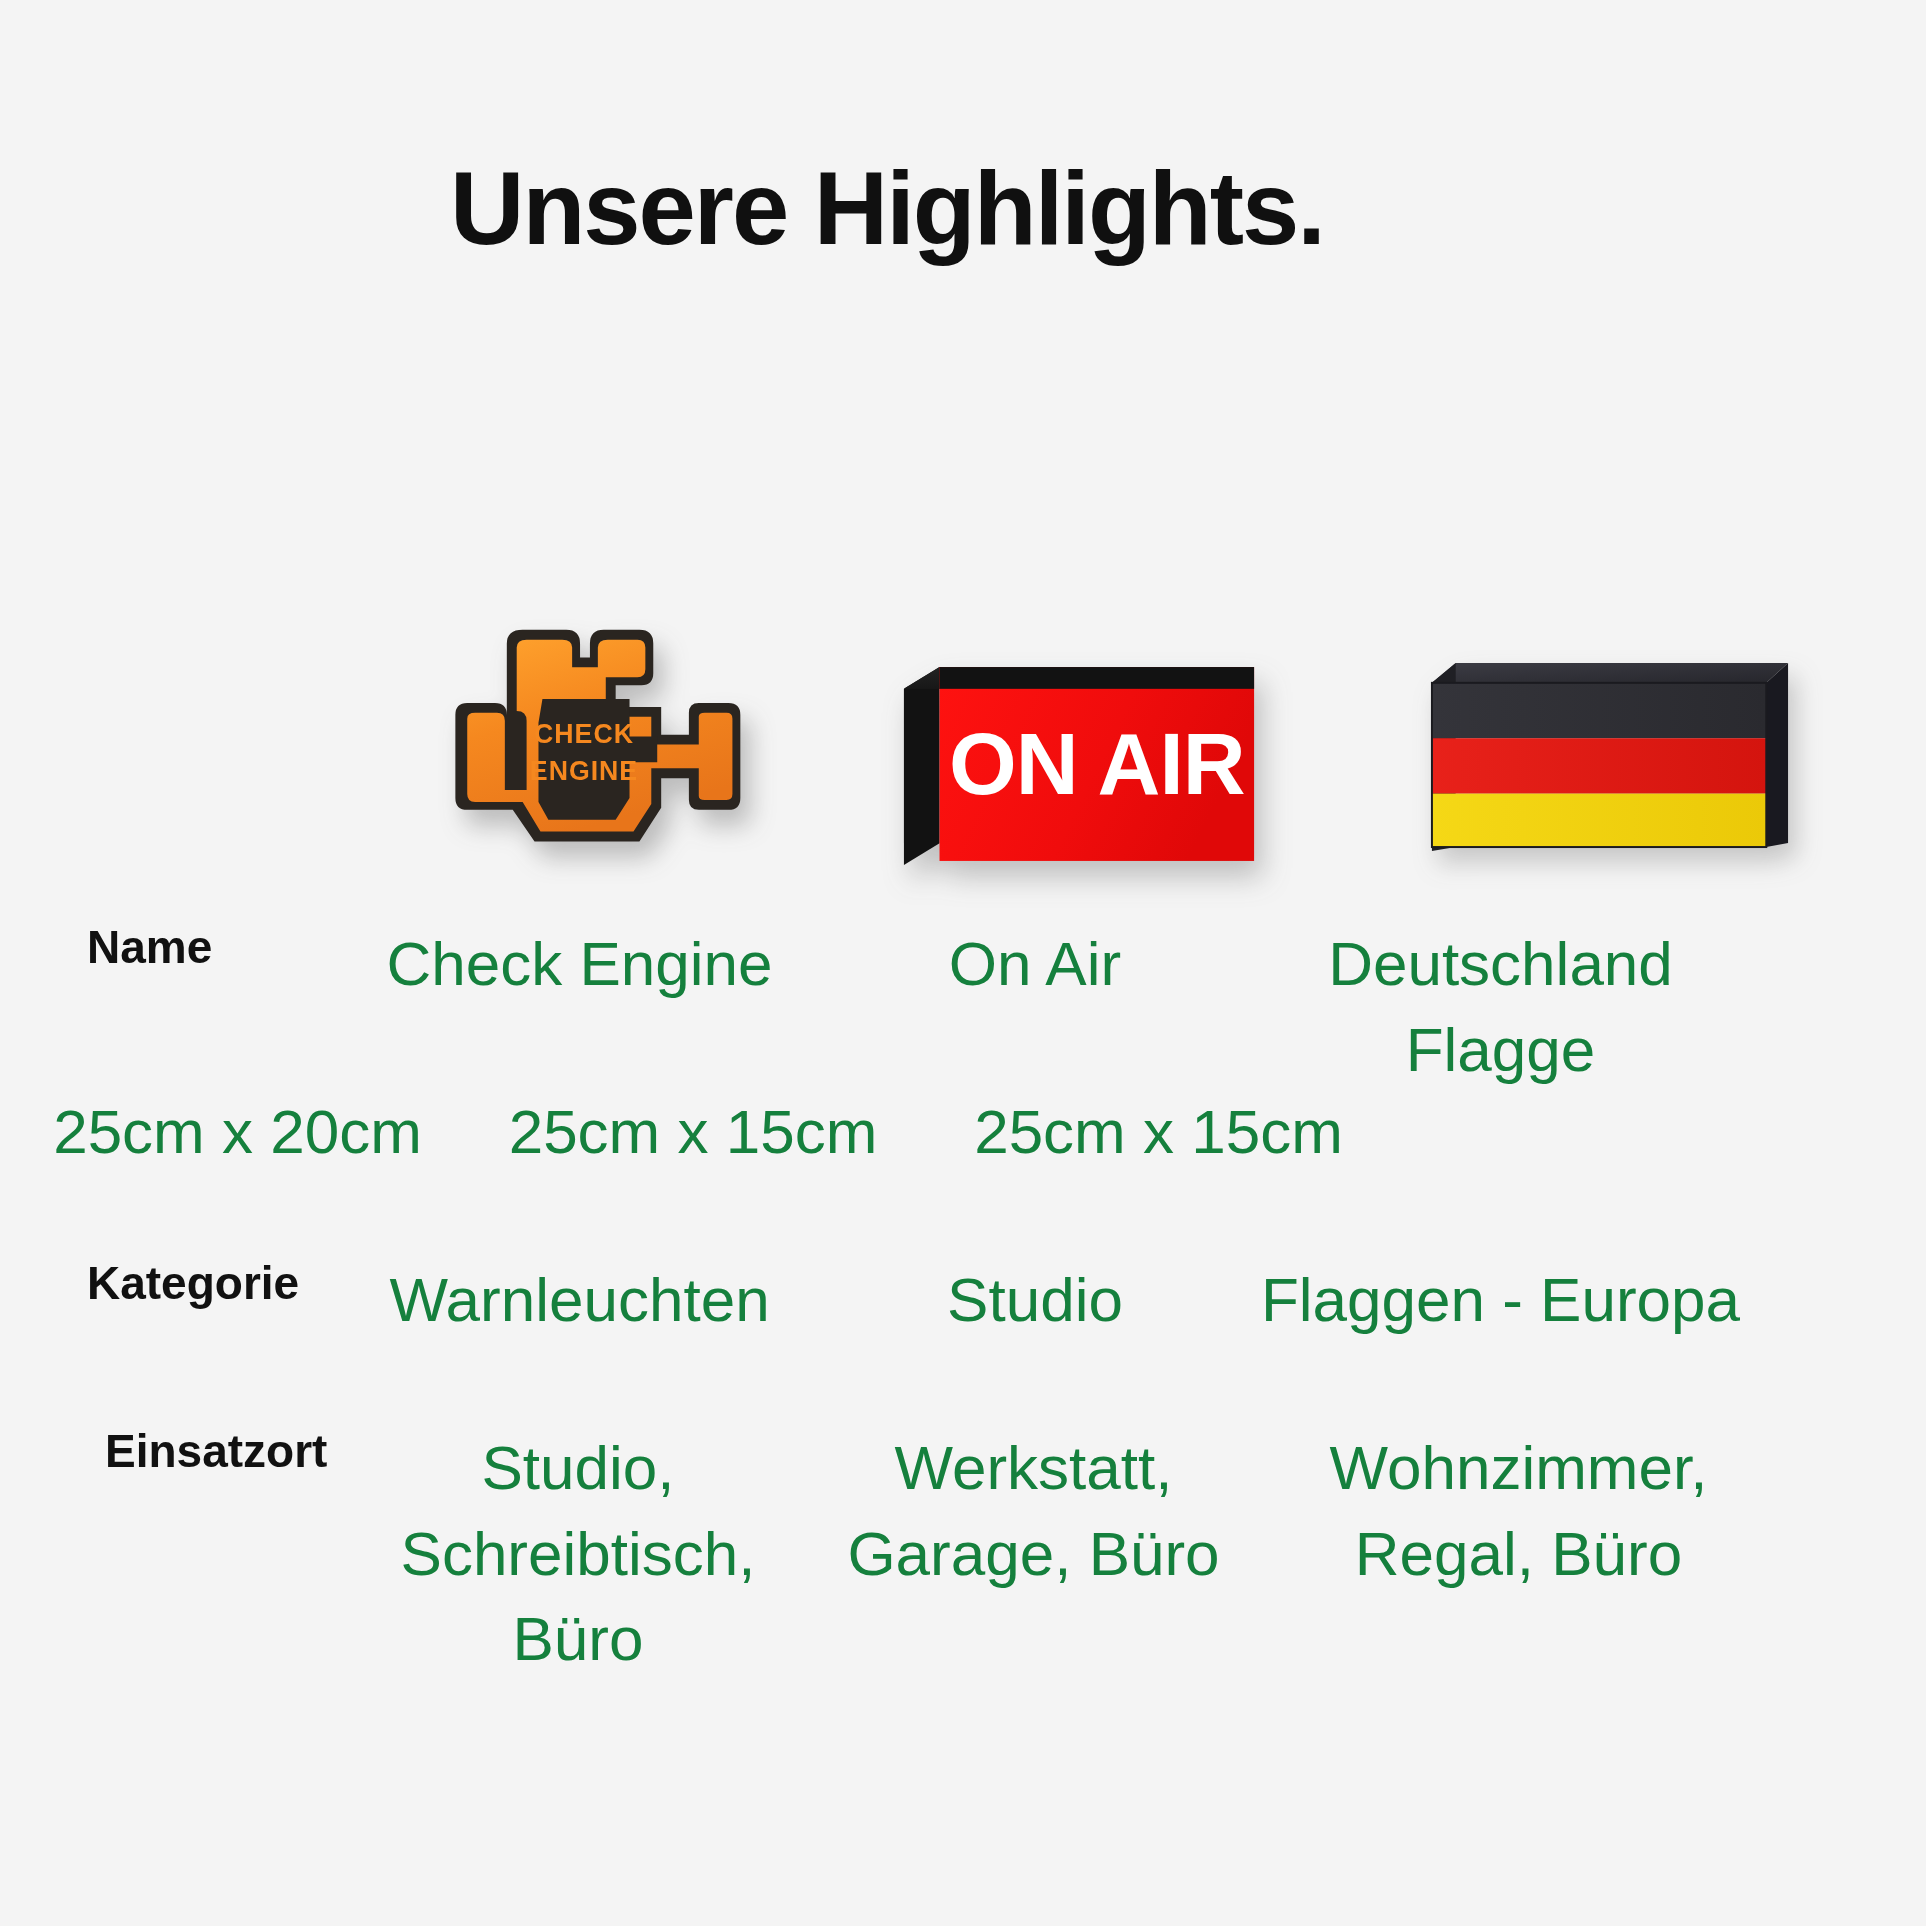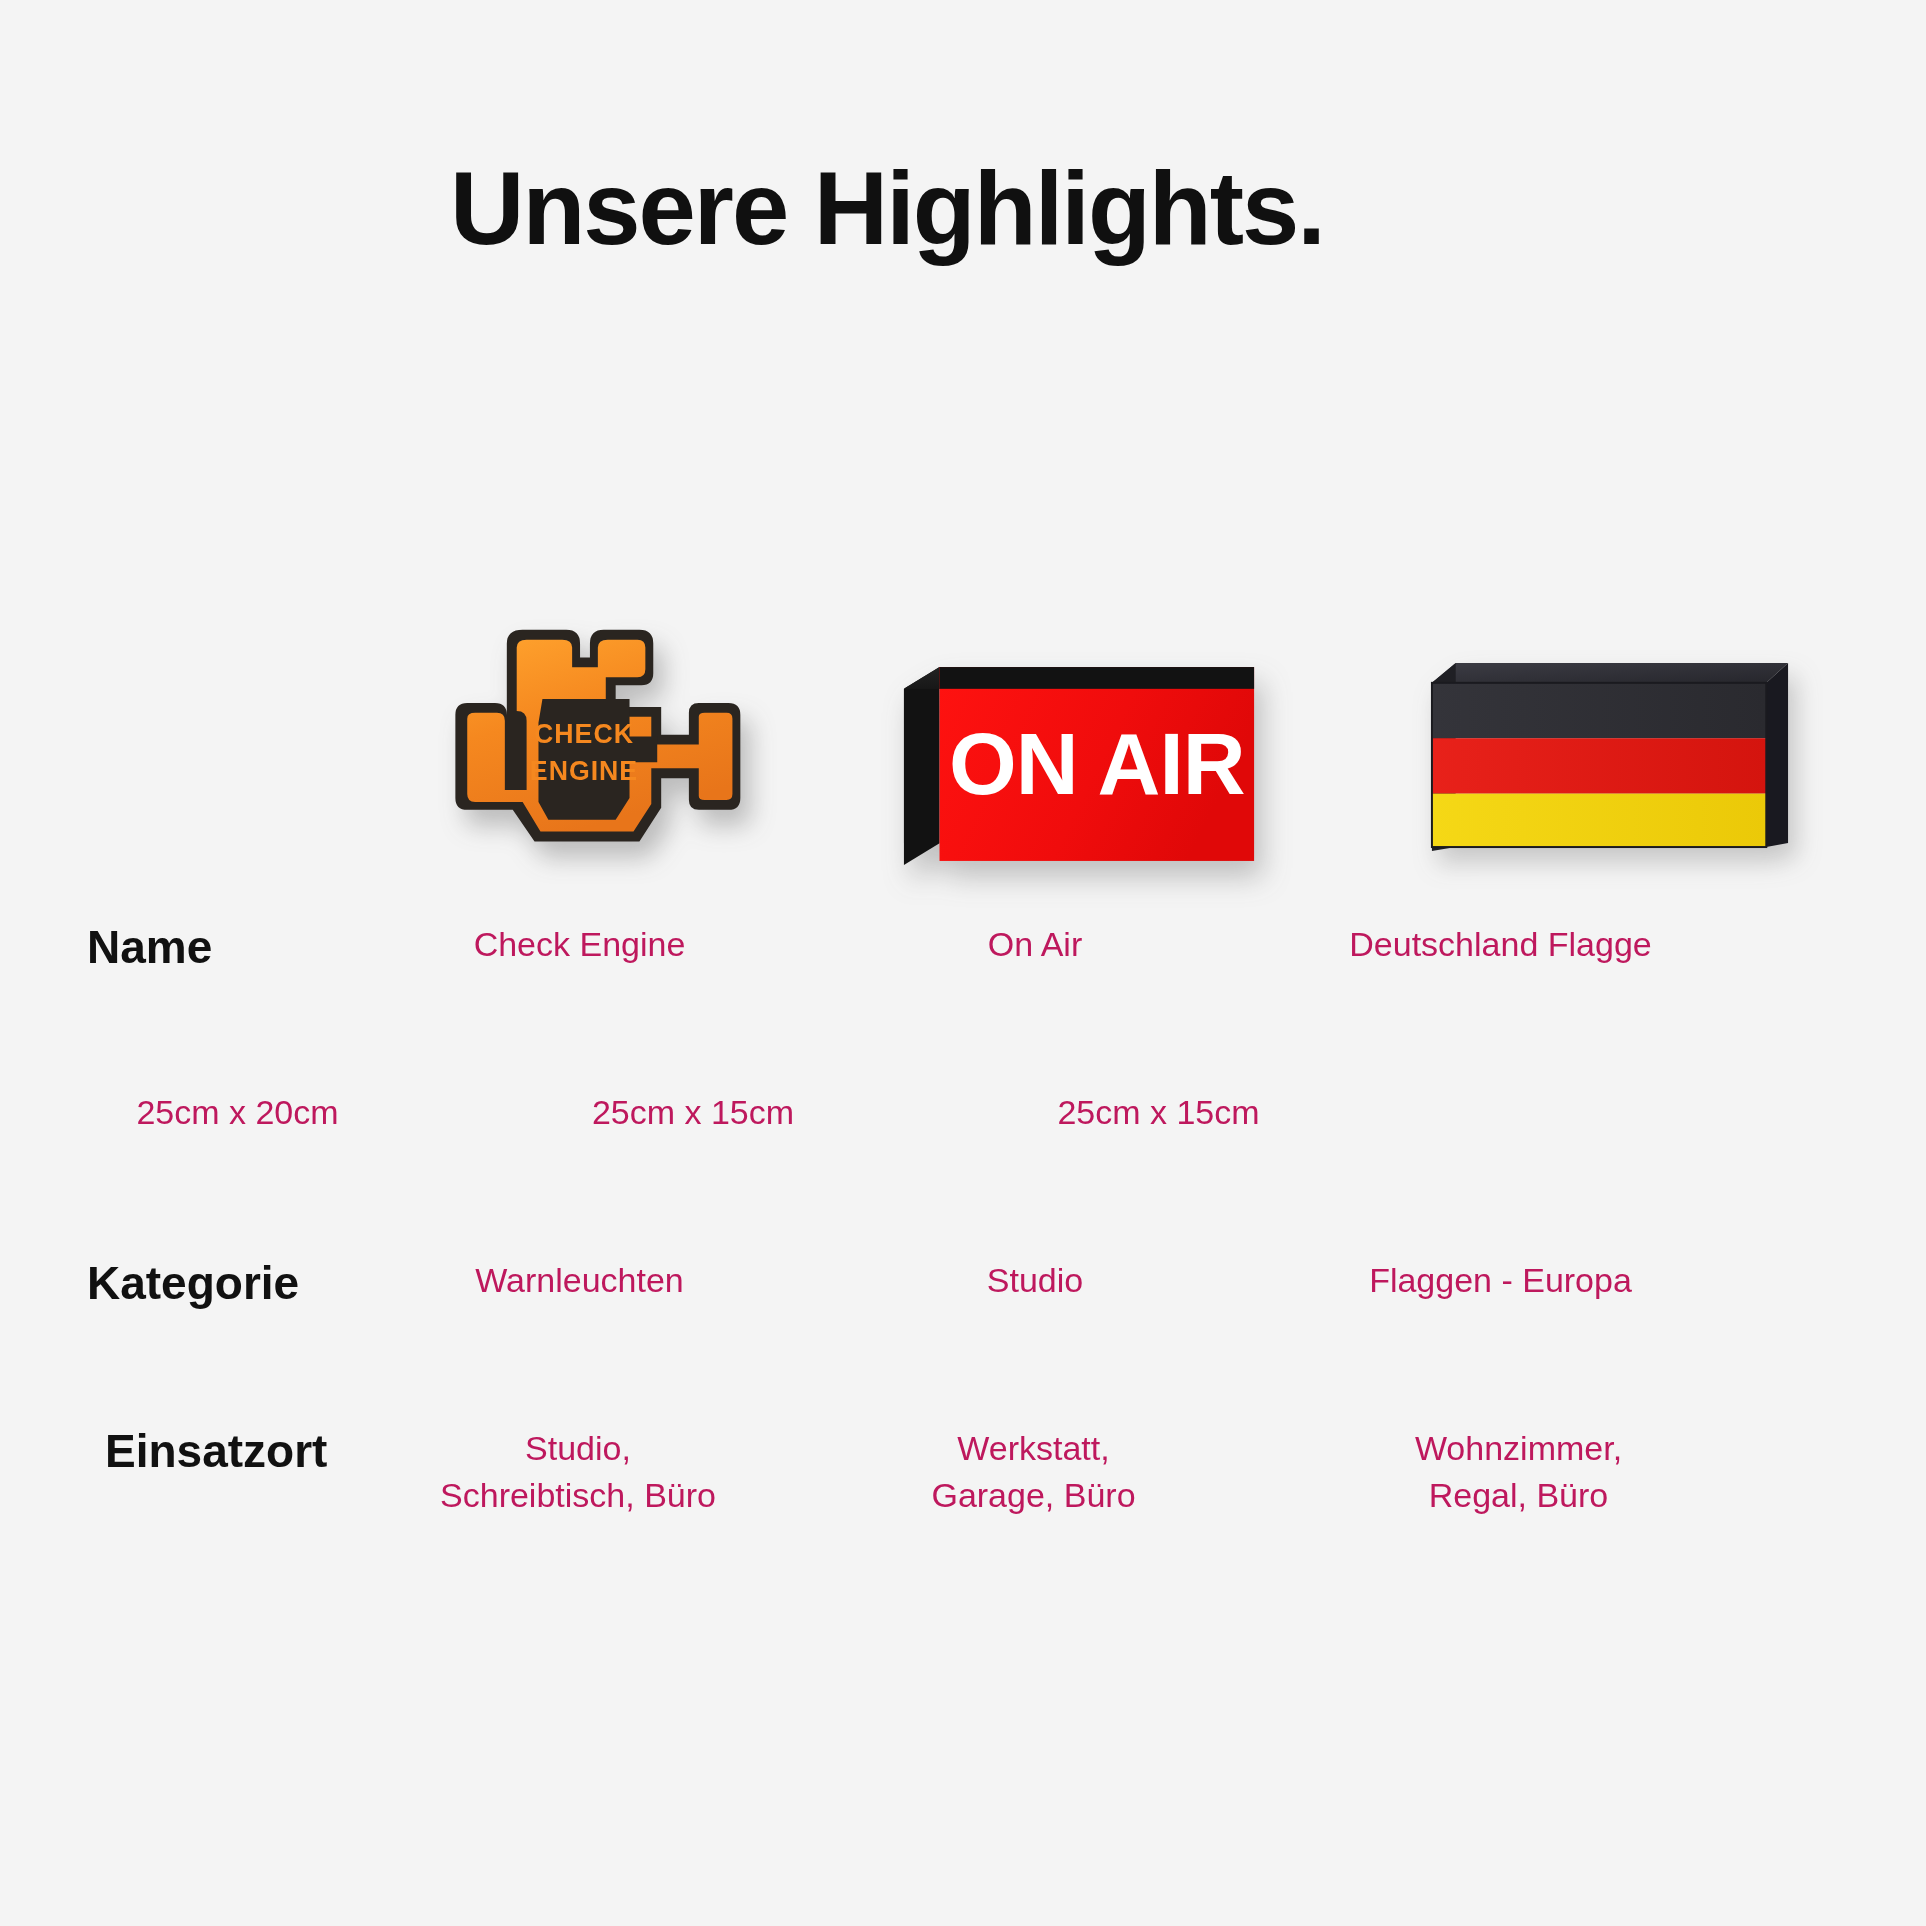--- a/index.html
+++ b/index.html
@@ -113,23 +113,23 @@
     width: 342px;
     padding-left: 87px;
     box-sizing: border-box;
     font-size: 46px;
     font-weight: 700;
     color: #111111;
     line-height: 1.15;
     white-space: nowrap;
   }
   .cell-value {
-    font-size: 34px;
+    font-size: 62px;
     font-weight: 400;
-    color: #be185d;
+    color: #15803d;
     line-height: 1.38;
     text-align: center;
     box-sizing: border-box;
   }
   .col-1 { width: 475px; }
   .col-2 { width: 436px; }
   .col-3 { width: 495px; }
   .cell-value .line { display: block; }
 </style>
 </head>

